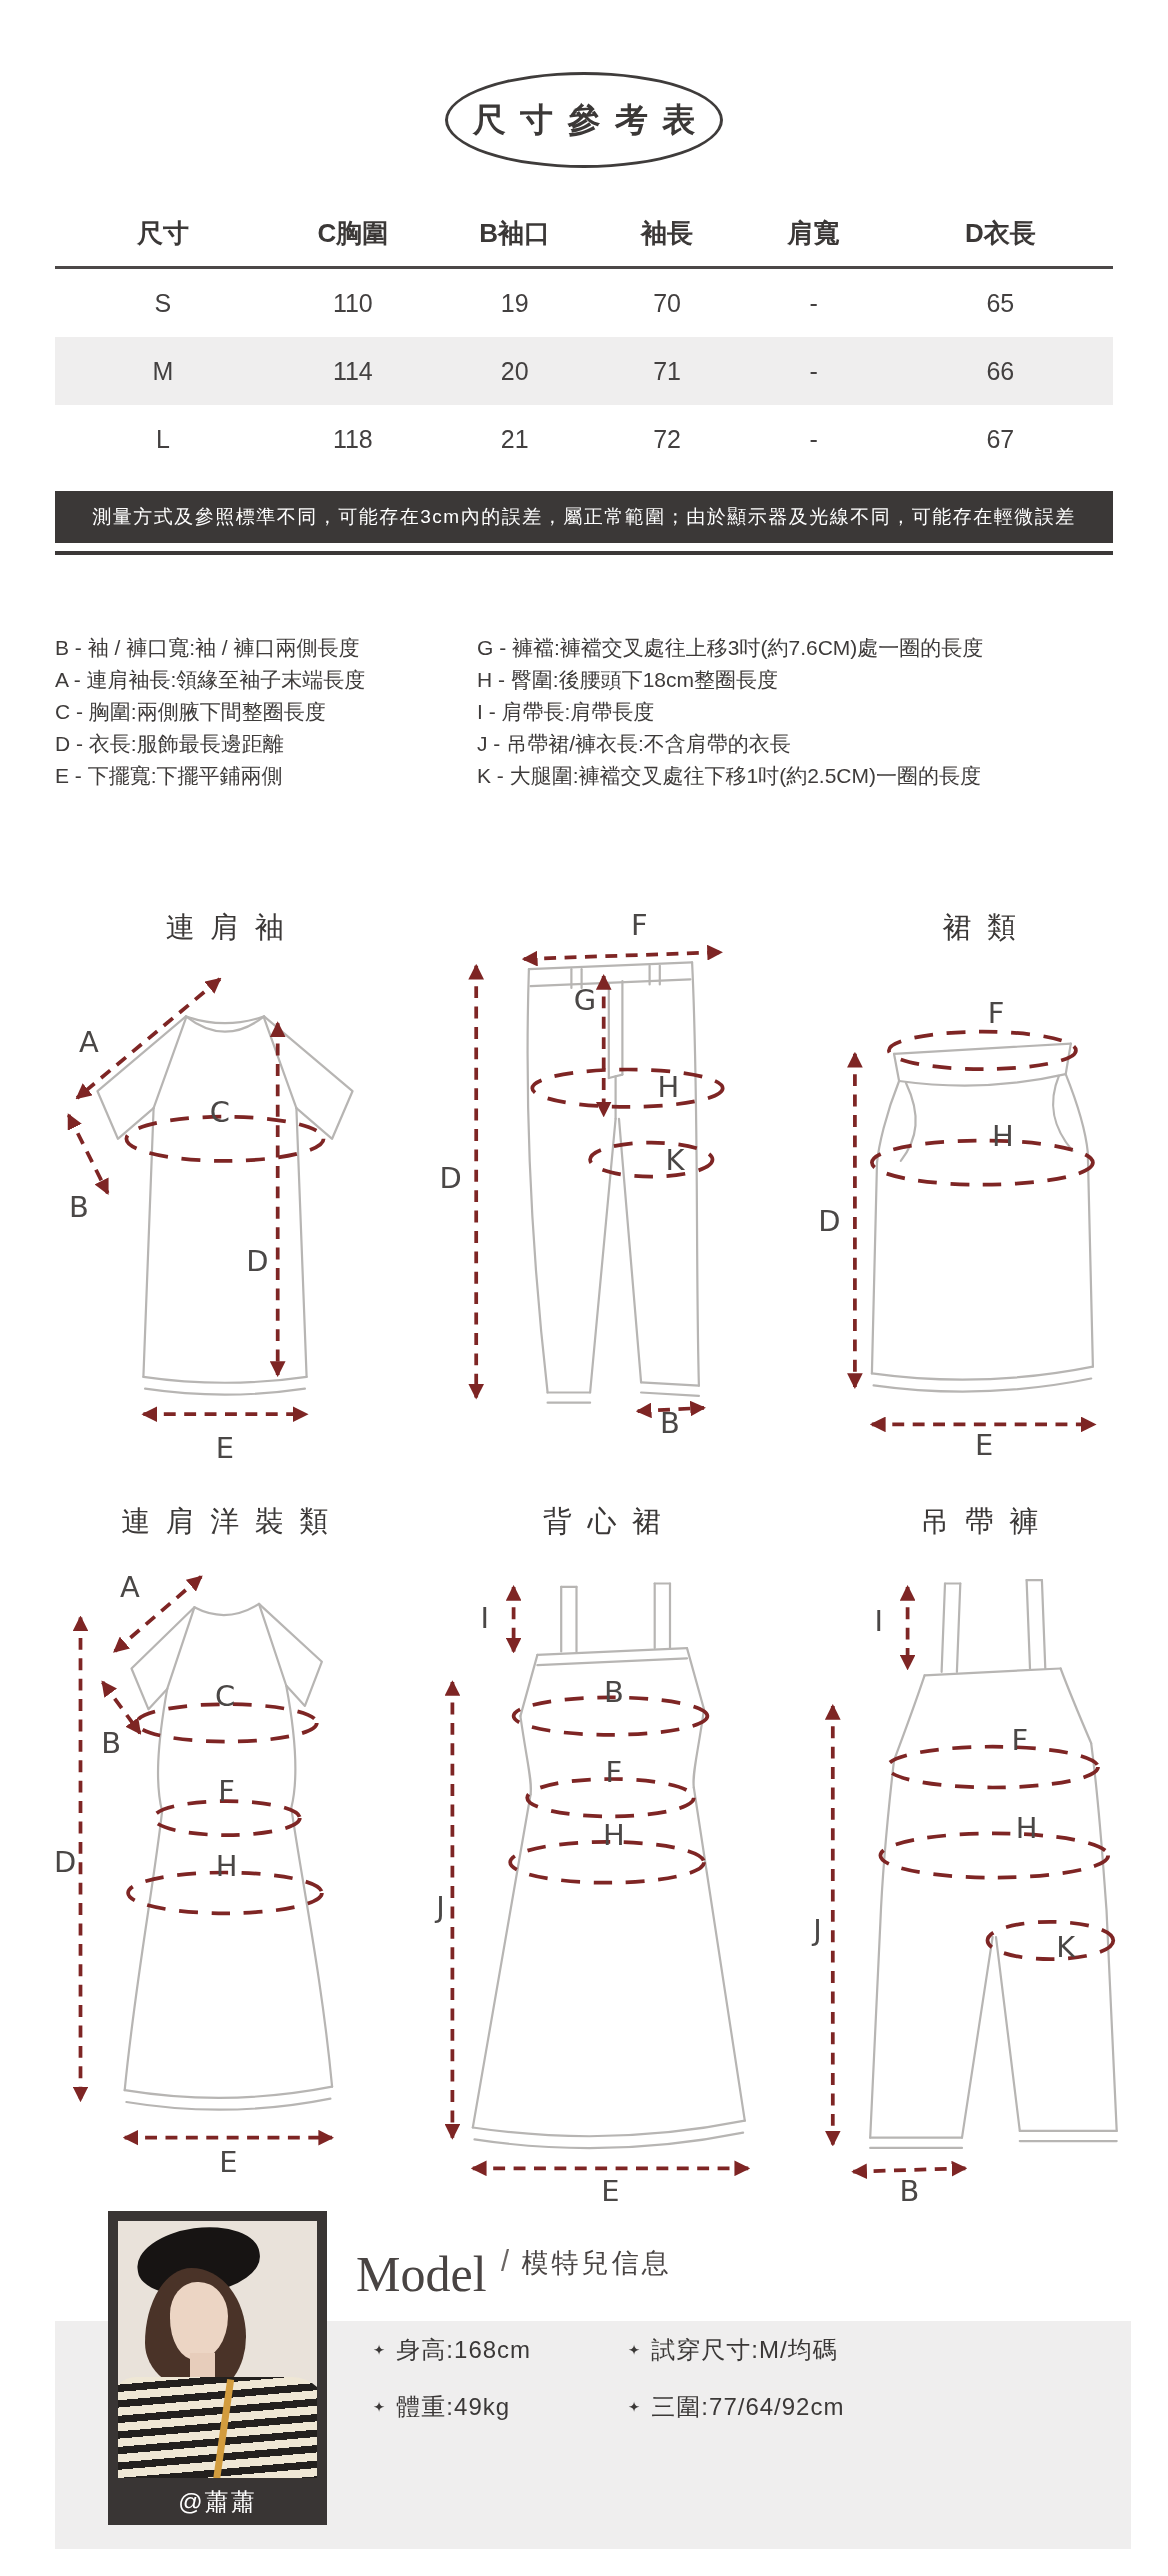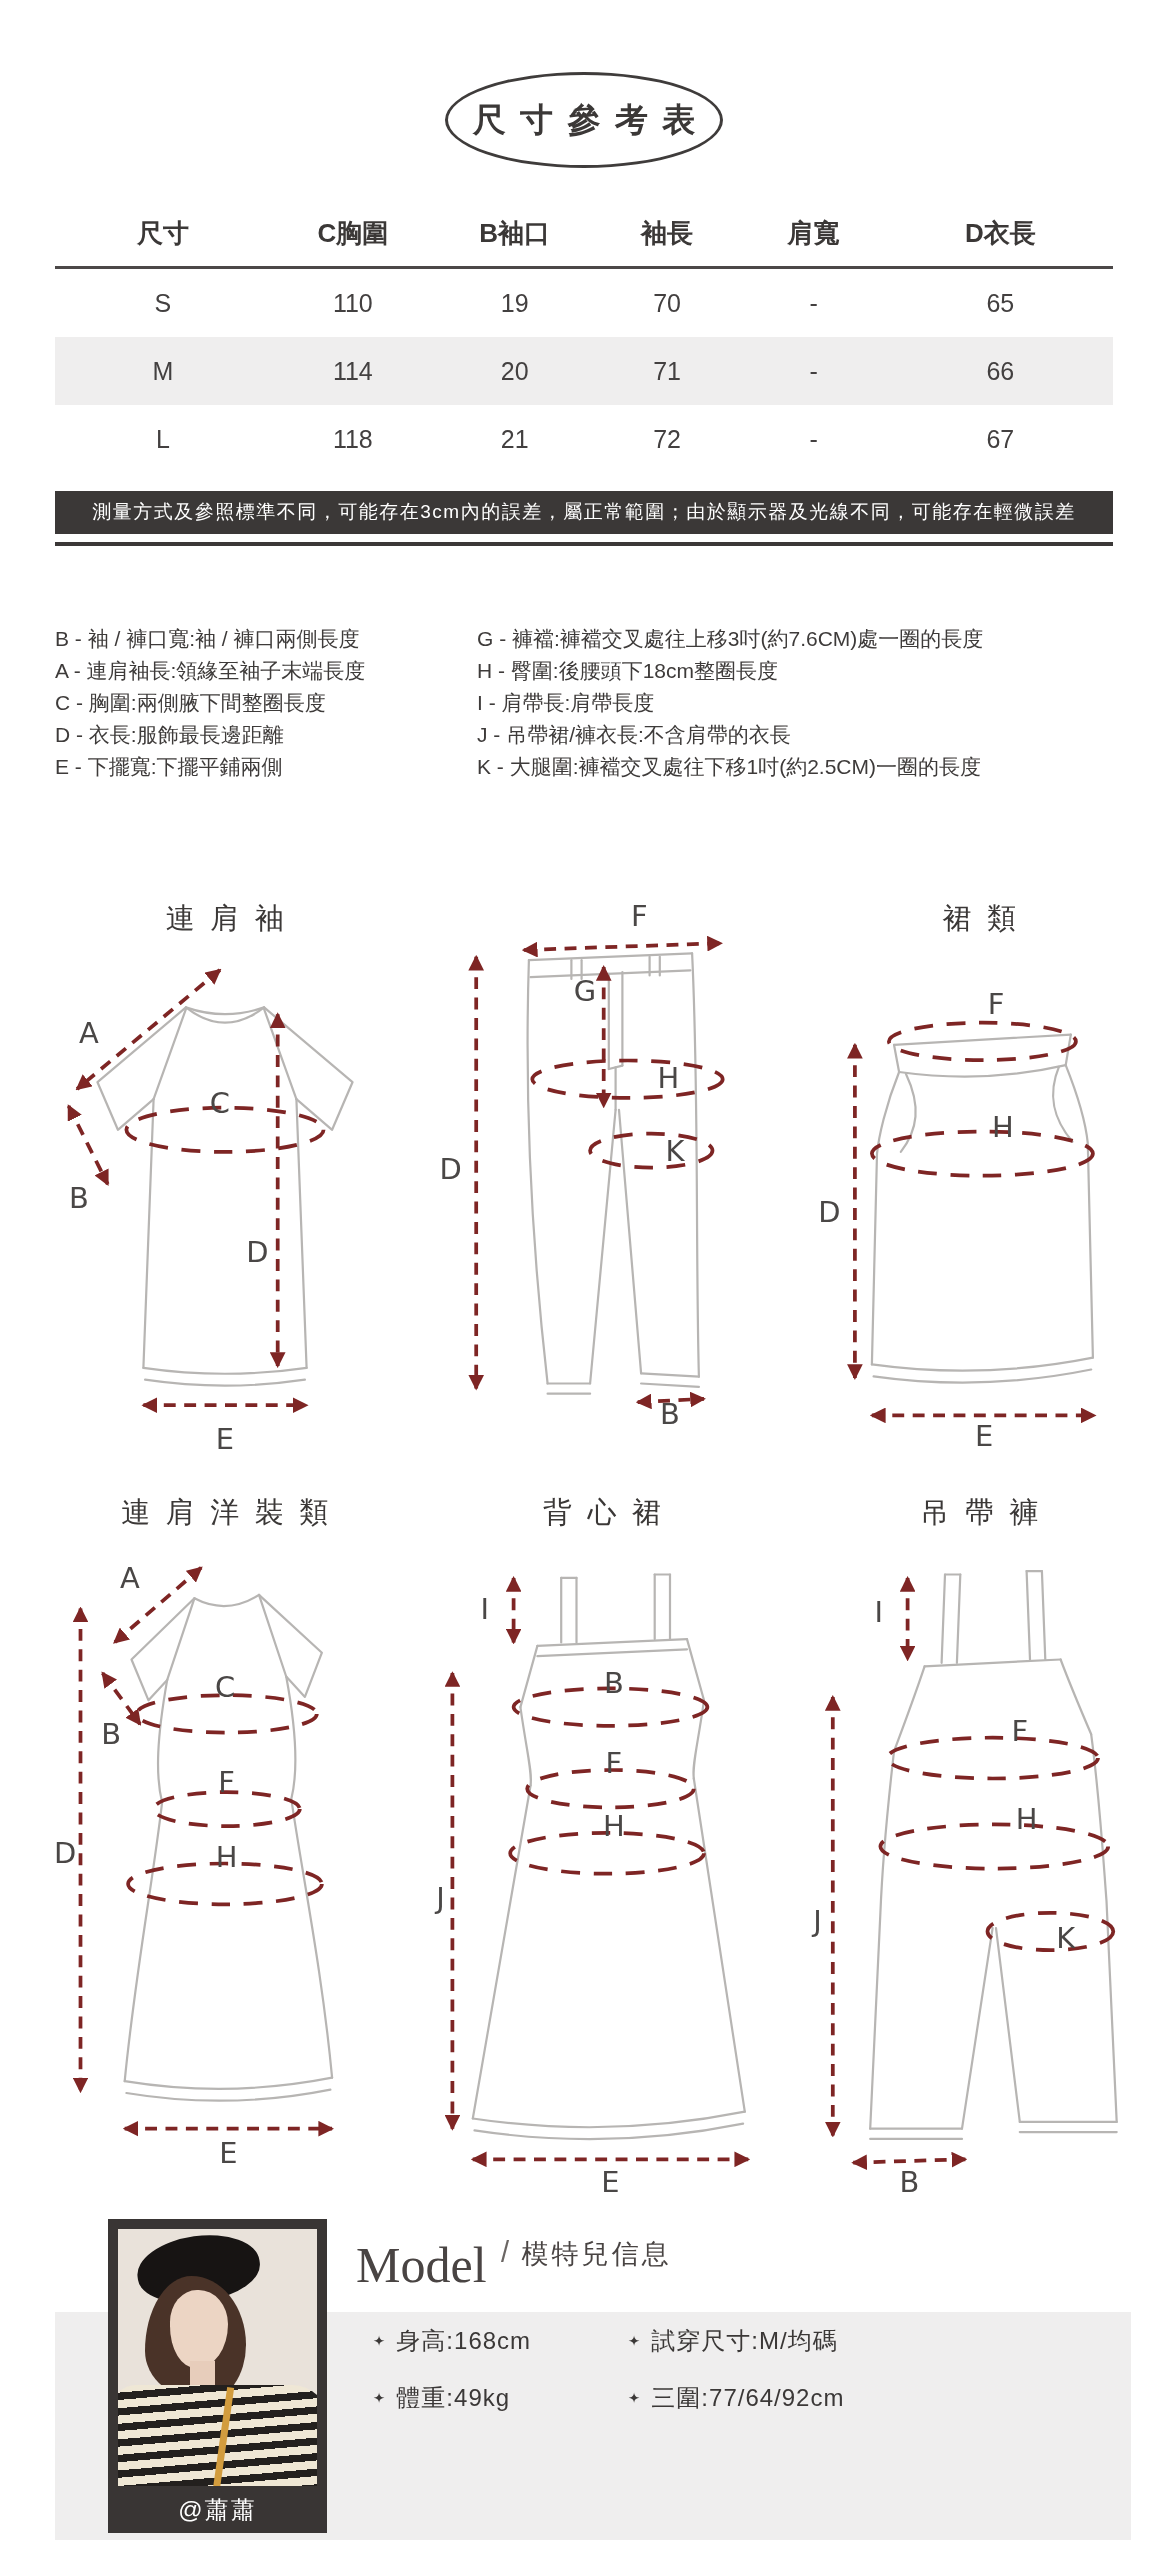--- a/index.html
+++ b/index.html
@@ -20,21 +20,21 @@
   .t-head,.t-row{
     display:grid;grid-template-columns:20.4% 15.5% 15.1% 13.7% 14% 21.3%;
     align-items:center;text-align:center;
   }
   .t-head{height:49px;font-size:26px;font-weight:600;color:#3b3837;}
   .t-line{height:3.1px;background:#4c4848;margin-top:8.2px;}
   .t-row{height:68px;font-size:25px;color:#434040;}
   .t-row.alt{background:#efeeee;}
   
   .banner{
-    margin:17.5px 55px 0;height:43px;background:#3b3837;color:#ffffff;
+    margin:17.5px 55px 0;height:52px;background:#3b3837;color:#ffffff;
     display:flex;align-items:center;justify-content:center;
     font-size:19px;letter-spacing:1.5px;
   }
   .divider{margin:8.2px 55px 0;height:3.6px;background:#3b3837;}
   
   .legend{margin:77px 55px 0;display:flex;font-size:21px;line-height:32px;color:#3e3b3a;}
   .legend ul{list-style:none;margin:0;padding:0;}
   .legend .col-left{width:422px;flex:none;}
   .legend .col-right{flex:1;}
   
@@ -49,21 +49,21 @@
   .dia-svg{display:block;margin:0 auto;}
   .out{stroke:#b7b5b3;stroke-width:1.3;fill:none;stroke-linejoin:round;stroke-linecap:round;}
   .red{stroke:#7e2524;stroke-width:2.2;fill:none;stroke-linecap:butt;}
   .dl{stroke-dasharray:7 5;}
   .de{stroke-dasharray:11 8;}
   svg text{fill:#4a4746;font-size:17px;font-family:"DejaVu Sans","Liberation Sans",sans-serif;text-anchor:middle;stroke:none;}
   
   .model{position:relative;margin-top:5.2px;height:338px;}
   .model-band{position:absolute;left:55px;right:37px;top:110px;bottom:0;background:#efeeee;}
   .photo-frame{
-    position:absolute;left:108px;top:17px;width:219px;height:314px;background:#393534;
+    position:absolute;left:108px;top:0;width:219px;height:314px;background:#393534;
     box-sizing:border-box;padding:10.3px 10.3px 0;z-index:2;
   }
   .photo-img{width:199px;height:257px;position:relative;overflow:hidden;background:#e9e2da;}
   .ph-beret{position:absolute;left:18.5px;top:7.2px;width:123px;height:65px;background:#171413;border-radius:50% 50% 46% 46%;transform:rotate(-8deg);}
   .ph-hair{position:absolute;left:27px;top:47px;width:101px;height:125px;background:#4a3328;border-radius:46% 54% 40% 60%/60% 55% 45% 40%;}
   .ph-face{position:absolute;left:52px;top:61px;width:58px;height:78px;background:#ecd5c4;border-radius:48% 52% 55% 45%/42% 45% 58% 55%;}
   .ph-neck{position:absolute;left:72px;top:132px;width:25px;height:30px;background:#e7cdbb;}
   .ph-sweater{position:absolute;left:-6.2px;top:156px;width:216px;height:103px;background:repeating-linear-gradient(175deg,#efe7d5 0 8.2px,#23201e 8.2px 15.5px);border-radius:24px 36px 0 0;}
   .ph-strap{position:absolute;left:102px;top:158px;width:7.2px;height:103px;background:#d29c3e;transform:rotate(8deg);}
   .photo-cap{height:47px;display:flex;align-items:center;justify-content:center;color:#ffffff;font-size:24px;letter-spacing:2.1px;}

